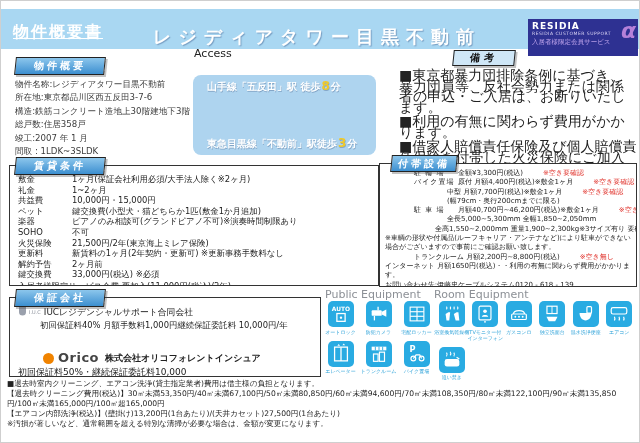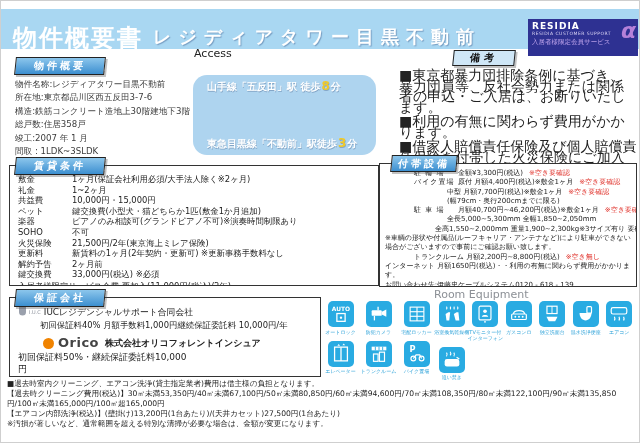--- a/index.html
+++ b/index.html
@@ -5,22 +5,22 @@
   * { margin:0; padding:0; box-sizing:border-box; }
   html,body { background:#e9e9e9; }
   body { font-family:"DejaVu Sans","Liberation Sans",sans-serif; }
   #page {
     position:relative; width:640px; height:443px; background:#ffffff;
     overflow:hidden; border:1px solid #cfcfcf;
   }
   
   #header-bar { position:absolute; left:0; top:8px; width:640px; height:40px; background:#a9d7f2; }
   #doc-title {
-    position:absolute; left:12px; top:13px; font-size:24px; font-weight:bold;
-    color:#ffffff; letter-spacing:2px;
+    position:absolute; left:12px; top:13px; font-size:16px; font-weight:bold;
+    color:#ffffff; text-decoration:underline; letter-spacing:2px;
   }
   #property-title {
     position:absolute; left:152px; top:16px; font-size:18px; font-weight:bold;
     color:#ffffff; letter-spacing:7px; text-shadow:1px 1px 1px rgba(60,90,140,.45);
     white-space:nowrap;
   }
   #residia-logo {
     position:absolute; right:3px; top:10px; width:110px; height:37px;
     background:#2e3192; color:#fff; padding:2px 4px; overflow:hidden;
   }
@@ -39,21 +39,21 @@
     letter-spacing:3px; box-shadow:2px 2px 0 rgba(80,80,80,.35);
     transform:skewX(-6deg); white-space:nowrap; z-index:5;
   }
   .tab.light { background:#cfe7f7; color:#111; letter-spacing:4px; }
   
   #overview-lines { position:absolute; left:14px; top:77px; width:180px; font-size:8.6px; color:#3c3c3c; line-height:13.4px; }
   
   #access-heading { position:absolute; left:193px; top:46px; font-size:11px; color:#222; }
   #access-box {
     position:absolute; left:192px; top:74px; width:183px; height:80px;
-    background:#aed4ef; border-radius:14px; display:flex; flex-direction:column;
+    background:#aed4ef; border-radius:8px; display:flex; flex-direction:column;
     justify-content:center; padding-left:14px;gap:40px;
   }
   #access-box .st { font-size:10px; font-weight:bold; color:#ffffff; line-height:16px; text-shadow:.5px .5px 0 rgba(90,120,160,.5); white-space:nowrap; }
   #access-box .num { color:#f0c929; font-size:12px; padding:0 1px; }
   
   #remarks-list { position:absolute; left:398px; top:69px; width:238px; font-size:14px; color:#222; line-height:10.5px; }
   #remarks-list .ritem { margin-bottom:4px; }
   
   #rental-box {
     position:absolute; left:8px; top:164px; width:370px; height:121px;
@@ -64,21 +64,21 @@
   .rval { flex:1; }
   #rental-footer { font-size:8.4px; color:#222; line-height:11px; margin-top:1px; }
   
   #facilities-box {
     position:absolute; left:378px; top:162px; width:258px; height:124px;
     border:1.5px solid #333; background:#fff; padding:5px 3px 2px 5px; overflow:hidden;
   }
   .frow { display:flex; font-size:7px; color:#222; line-height:9.3px;padding-left:29px; }
   .flabel { flex:0 0 44px; letter-spacing:1px; white-space:nowrap; }
   .ftext { white-space:nowrap; }
-  .fnote { color:#e0312a; margin-left:6px; white-space:nowrap;text-align:right; }
+  .fnote { color:#e0312a; margin-left:20px; white-space:nowrap;text-align:right; }
   .findent { padding-left:62px; }
   .findent2 { padding-left:50px; }
   .fpara { font-size:7px; color:#222; line-height:9.3px; }
   
   #guarantor-box {
     position:absolute; left:8px; top:296px; width:312px; height:80px;
     border:1.5px solid #333; background:#fff; padding:7px 6px 2px 8px; overflow:hidden;
   }
   .grow { display:flex; align-items:center; font-size:8.8px; color:#222; line-height:12px; }
   #iuc-mark { font-size:5px; color:#8a8f9a; margin:0 3px 0 2px; }
@@ -240,28 +240,29 @@
     <div class="grow">
       <span>
         <svg width="9" height="11" viewBox="0 0 9 11">
             <path d="M1 1h7v6a3.5 3.5 0 0 1-7 0z" fill="#9aa0ac"></path>
           </svg>
       </span>
       <span id="iuc-mark">I.U.C</span>
       <span>IUCレジデンシャルサポート合同会社</span>
     </div>
     <div id="guarantor-fees1">初回保証料40% 月額手数料1,000円継続保証委託料 10,000円/年</div>
-    <div class="grow" style="margin-top:5px;padding-left:25px;">
+    <div class="grow" style="margin-top:20px;padding-left:25px;">
       <span id="orico-dot"></span>
       <span id="orico-brand">Orico</span>
       <span id="guarantor-co2">株式会社オリコフォレントインシュア</span>
     </div>
     <div id="guarantor-fees2">初回保証料50%・継続保証委託料10,000円</div>
   </div>
 
+  <div class="equip-heading" style="left:324px; top:287px;">Public Equipment</div>
   <div class="equip-heading" style="left:433px; top:287px;">Room Equipment</div>
 
   <div id="public-grid">
     <div class="equip-item">
       <span class="tile">
         <svg viewBox="0 0 24 24">
             <text x="12" y="9" font-size="6.5" font-weight="bold" fill="#fff" text-anchor="middle" font-family="DejaVu Sans">AUTO</text>
             <rect x="7.5" y="11.5" width="9" height="8.5" fill="none" stroke="#fff" stroke-width="1.4"></rect>
             <circle cx="12" cy="16" r="1.3" fill="#fff"></circle>
           </svg>

